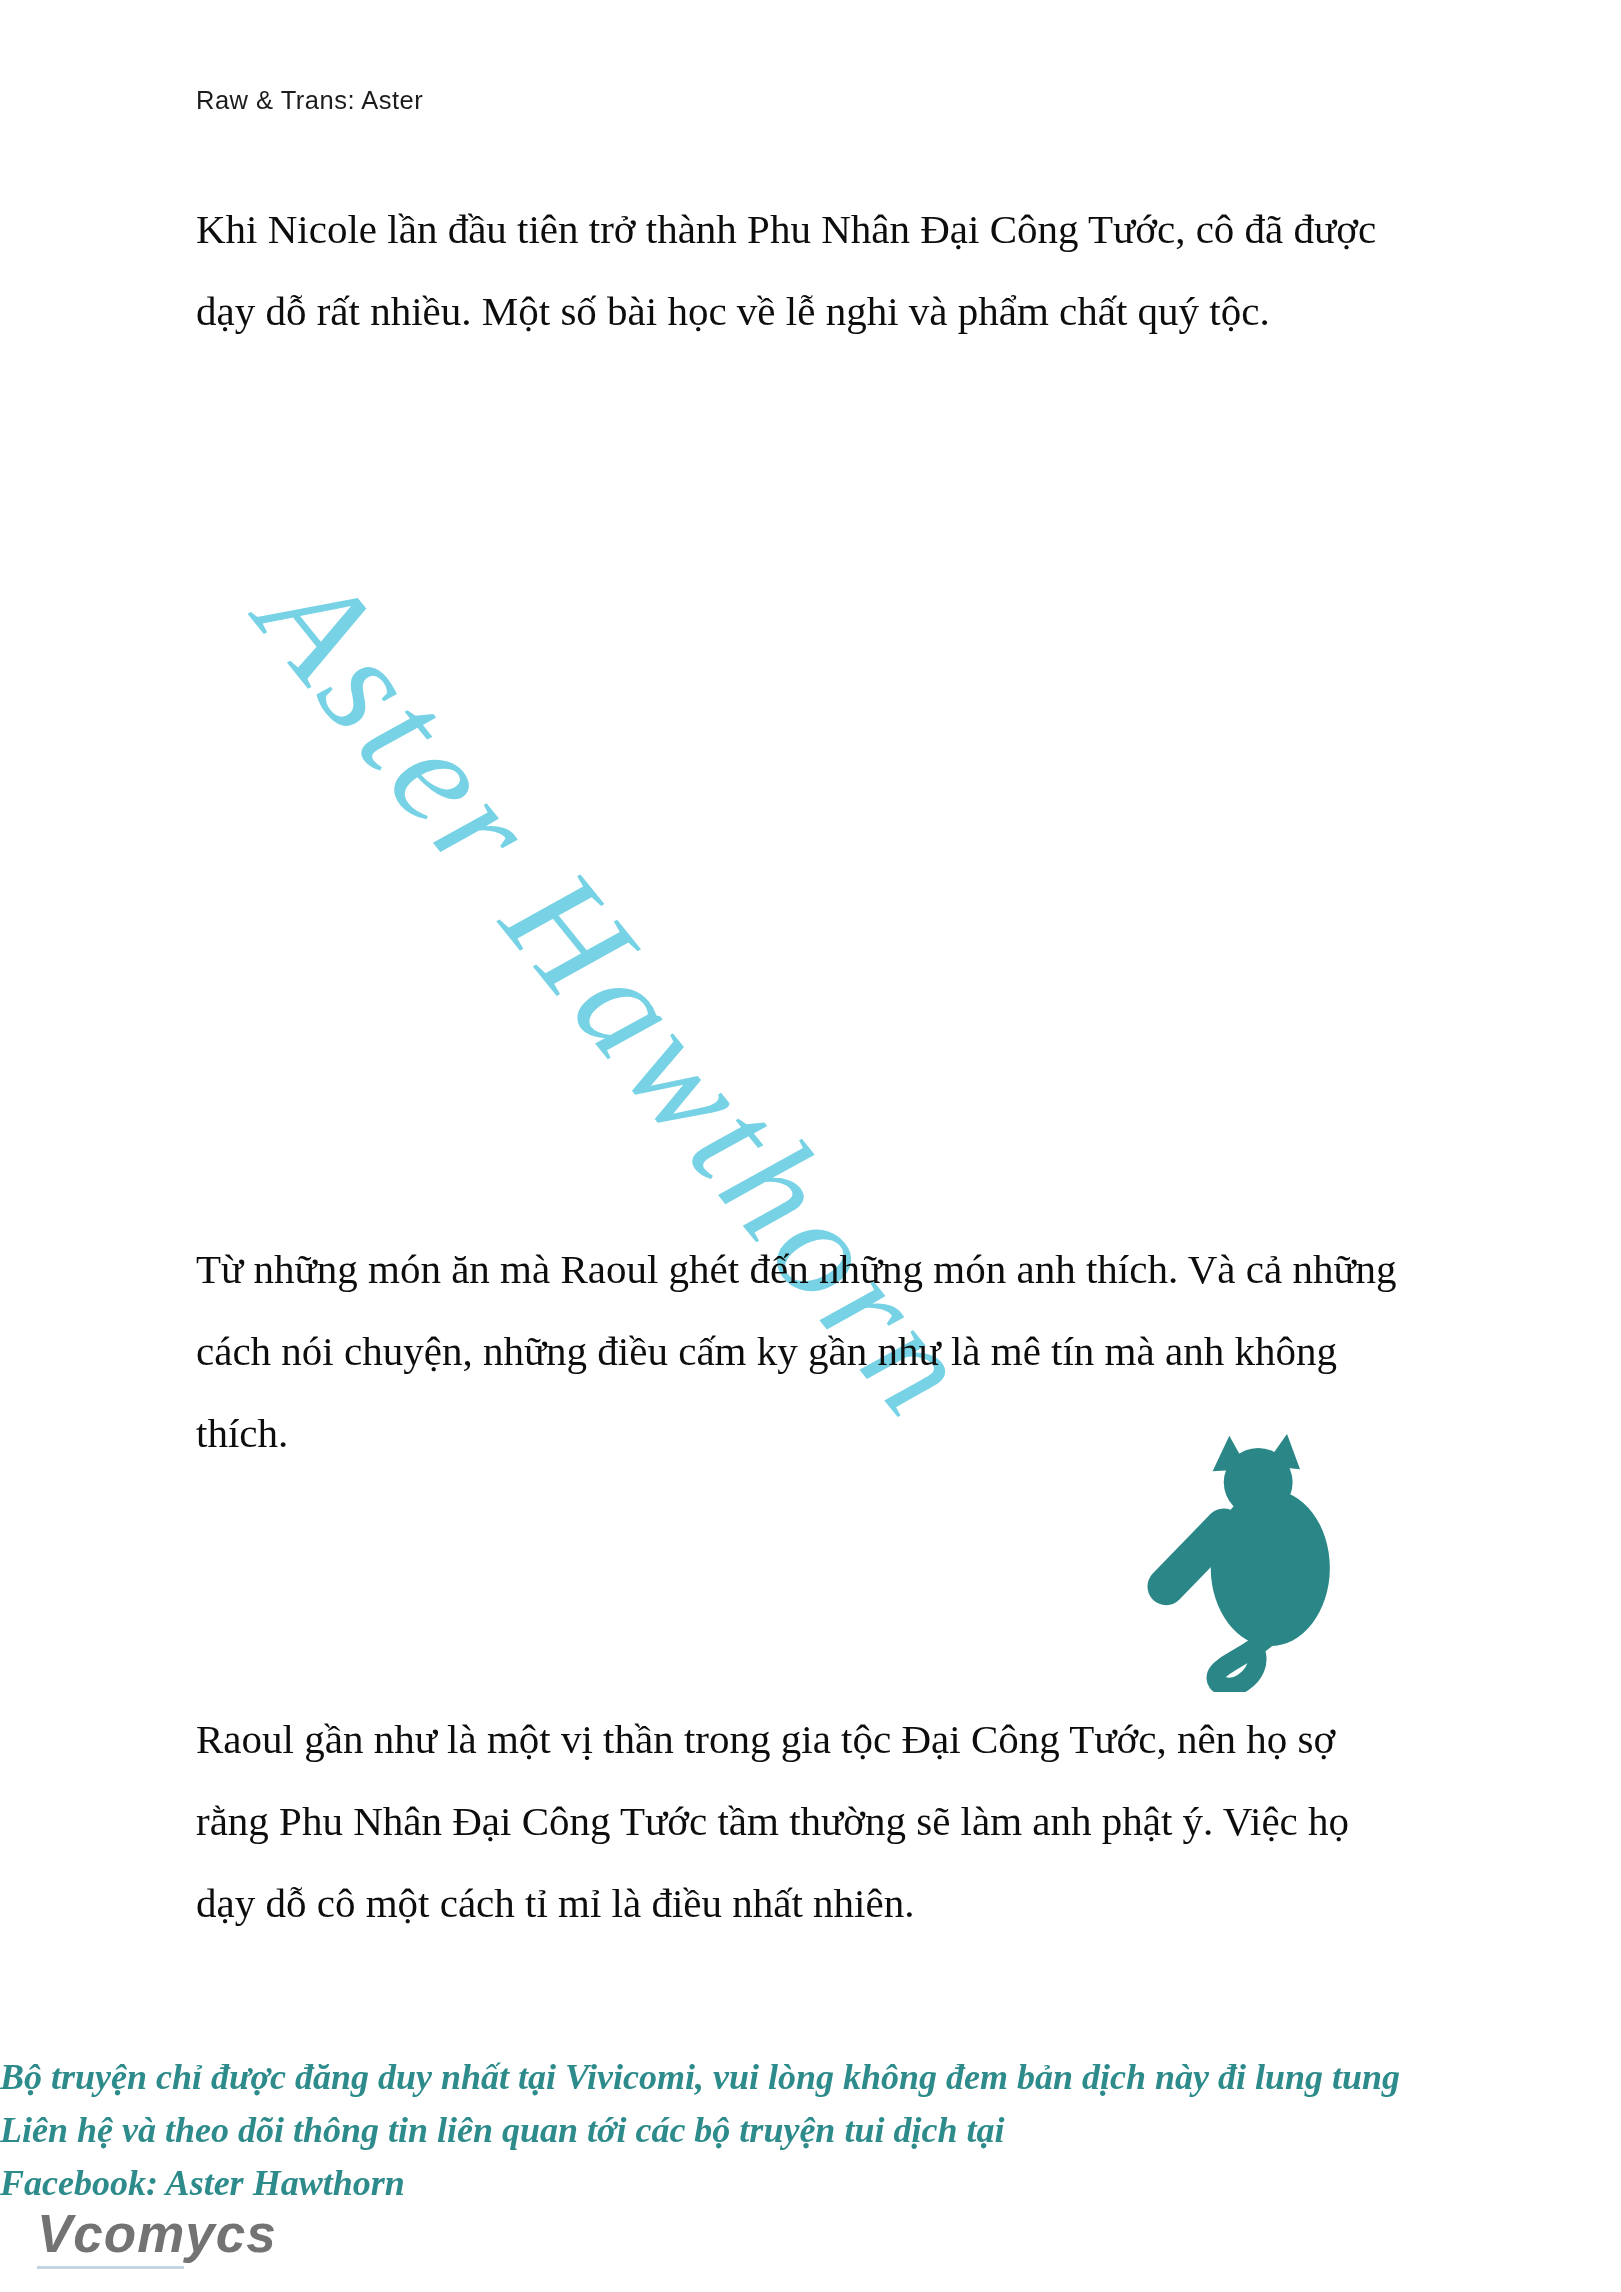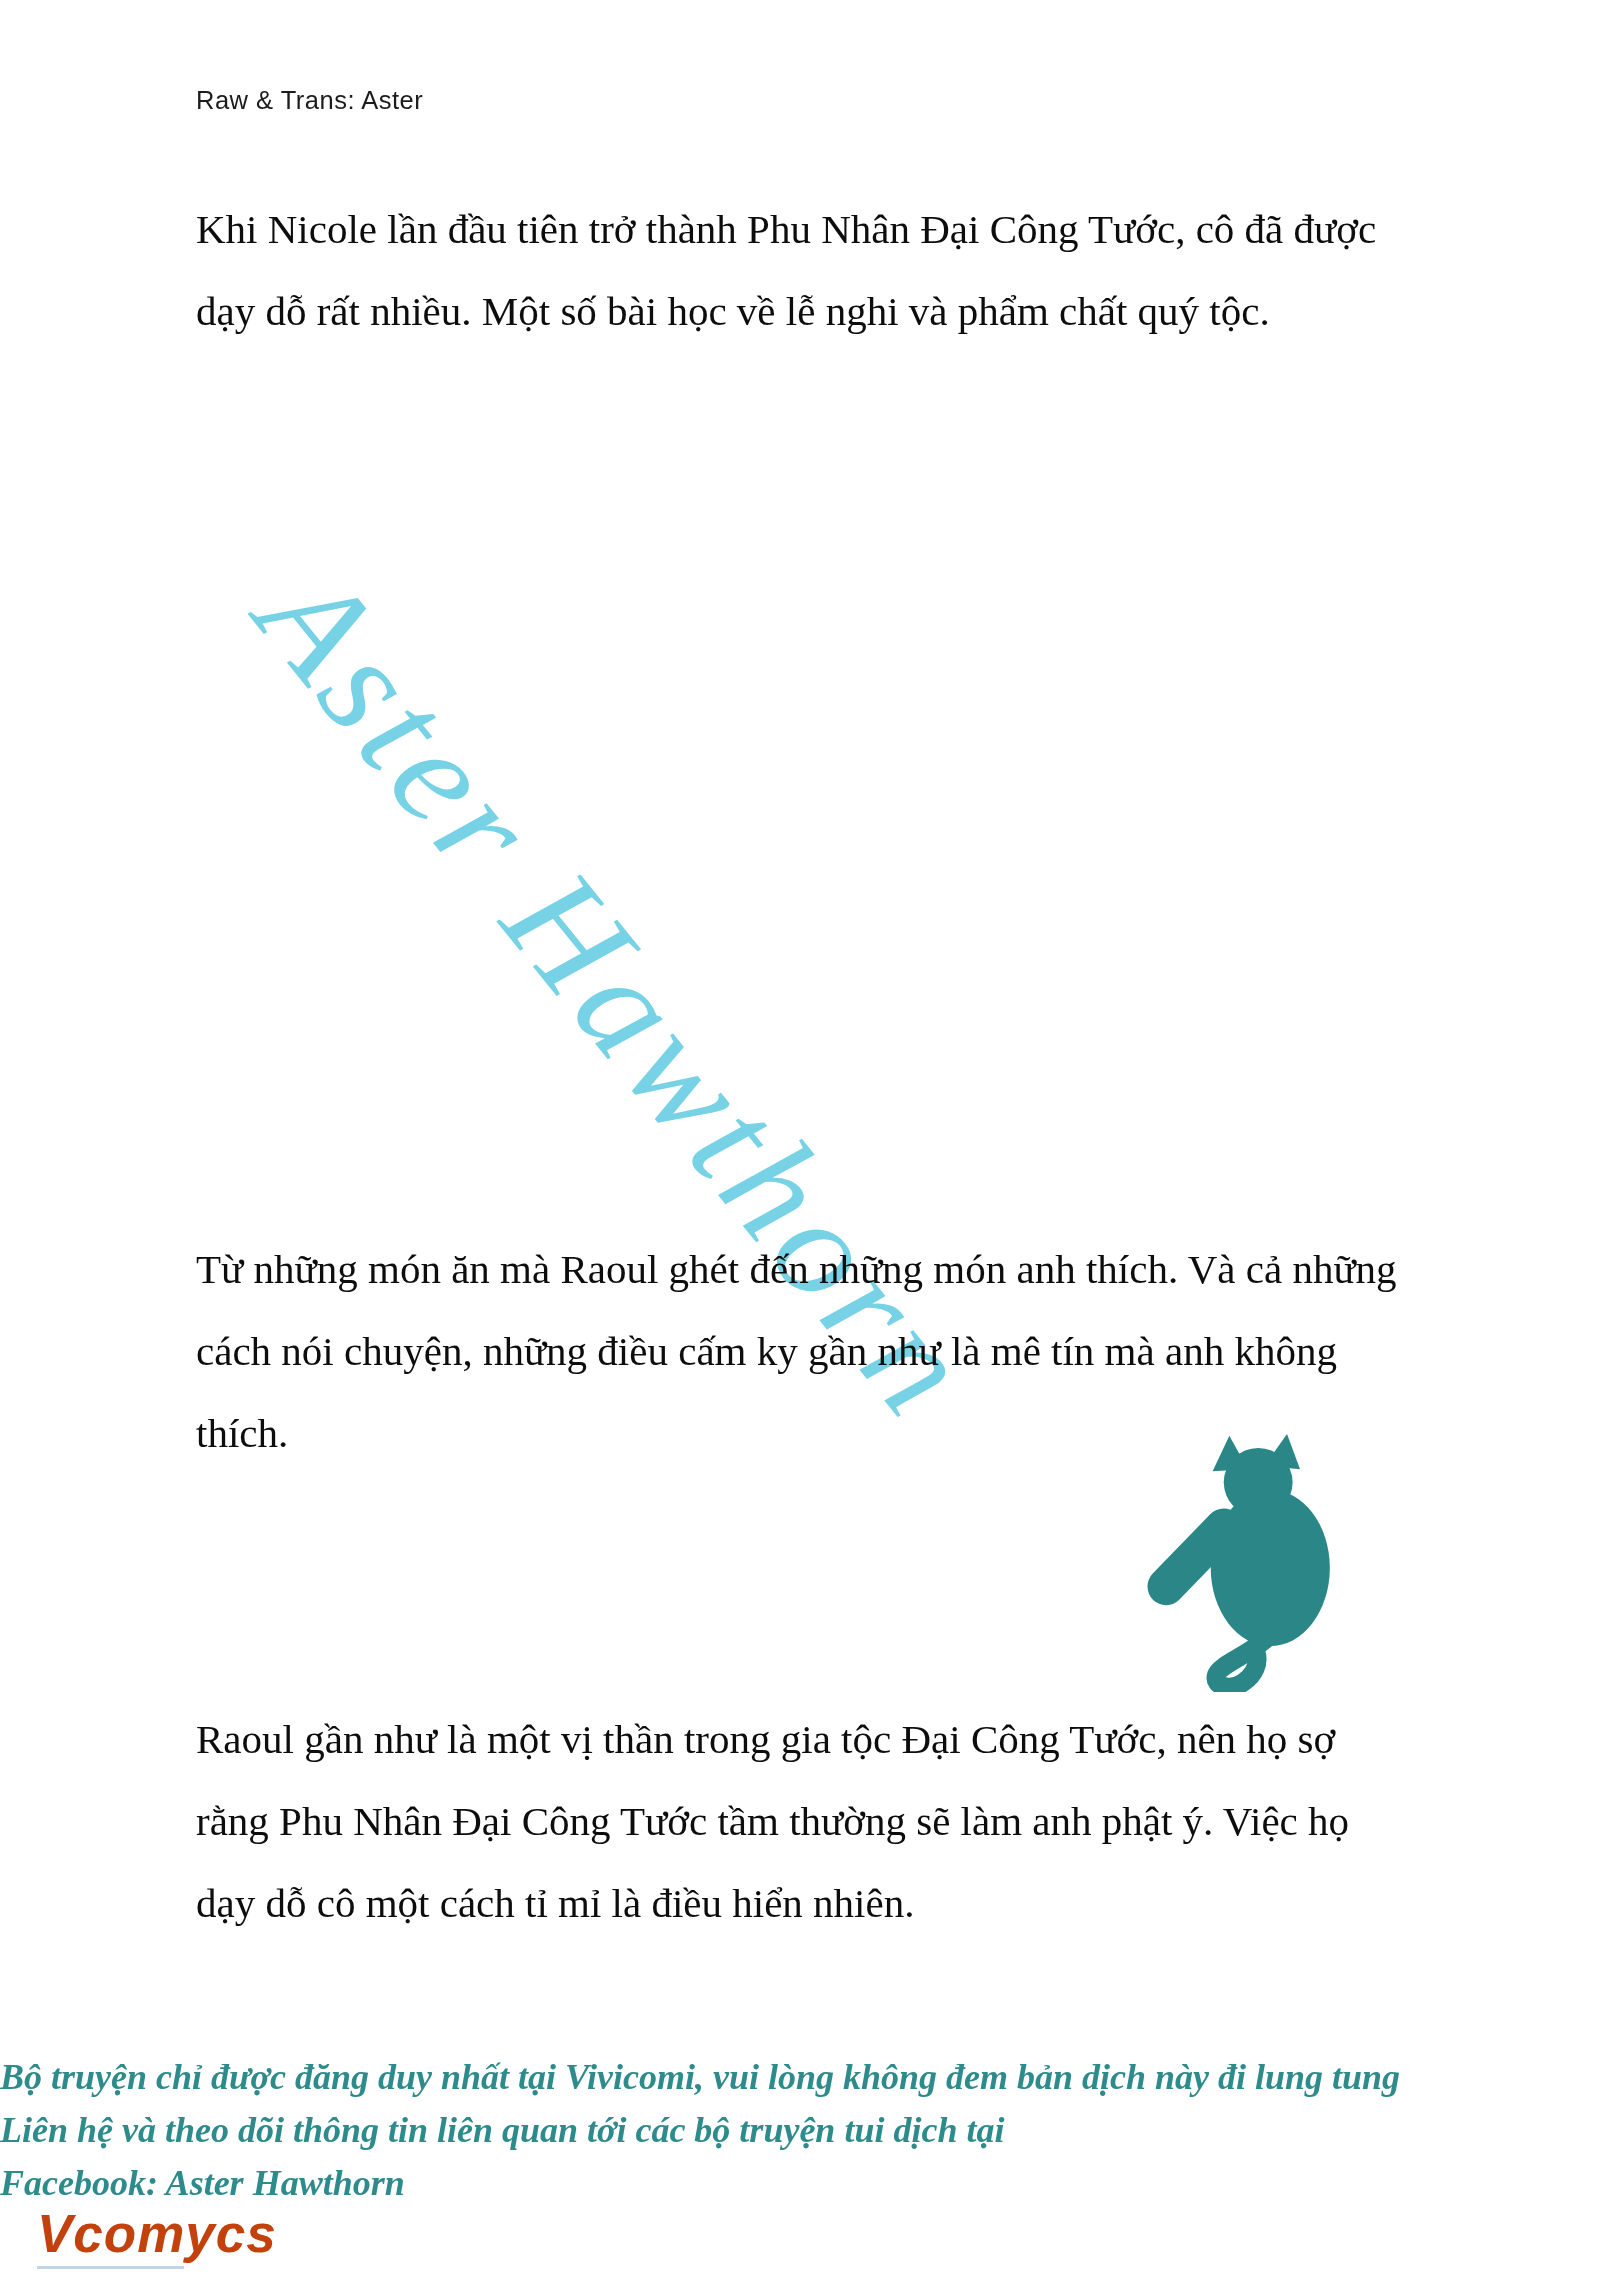--- a/index.html
+++ b/index.html
@@ -89,21 +89,21 @@
   .f3 { top: 2162px; }
 
   .logo {
     position: absolute;
     left: 37px;
     top: 2203px;
     font-family: "Liberation Sans", sans-serif;
     font-style: italic;
     font-weight: bold;
     font-size: 53px;
-    color: #c2410c;
+    color: #737373;
     letter-spacing: 1px;
     z-index: 2;
   }
   .logo::after {
     content: "";
     display: block;
     width: 147px;
     height: 2.9px;
     background: #c3d5e4;
     margin-top: 2px;
@@ -114,21 +114,21 @@
 
 <div class="page">
 
   <div class="header-credit">Raw &amp; Trans: Aster</div>
 
   <div class="watermark">Aster Hawthorn</div>
 
   <div class="content">
     <p class="p1">Khi Nicole lần đầu tiên trở thành Phu Nhân Đại Công Tước, cô đã được dạy dỗ rất nhiều. Một số bài học về lễ nghi và phẩm chất quý tộc.</p>
     <p class="p4">Từ những món ăn mà Raoul ghét đến những món anh thích. Và cả những cách nói chuyện, những điều cấm ky gần như là mê tín mà anh không thích.</p>
-    <p class="p5">Raoul gần như là một vị thần trong gia tộc Đại Công Tước, nên họ sợ rằng Phu Nhân Đại Công Tước tầm thường sẽ làm anh phật ý. Việc họ dạy dỗ cô một cách tỉ mỉ là điều hiển nhiên.</p>
+    <p class="p5">Raoul gần như là một vị thần trong gia tộc Đại Công Tước, nên họ sợ rằng Phu Nhân Đại Công Tước tầm thường sẽ làm anh phật ý. Việc họ dạy dỗ cô một cách tỉ mỉ là điều nhất nhiên.</p>
   </div>
 
   <div class="cat">
     <svg viewBox="0 0 230 280" width="214" height="263" xmlns="http://www.w3.org/2000/svg">
       <g fill="#2b8787" stroke="none">
         <polygon points="110,6 130,42 92,44"></polygon>
         <polygon points="172,4 186,42 148,38"></polygon>
         <circle cx="141" cy="56" r="37"></circle>
         <ellipse cx="154" cy="148" rx="64" ry="84"></ellipse>
         <line x1="104" y1="104" x2="42" y2="168" stroke="#2b8787" stroke-width="40" stroke-linecap="round"></line>

